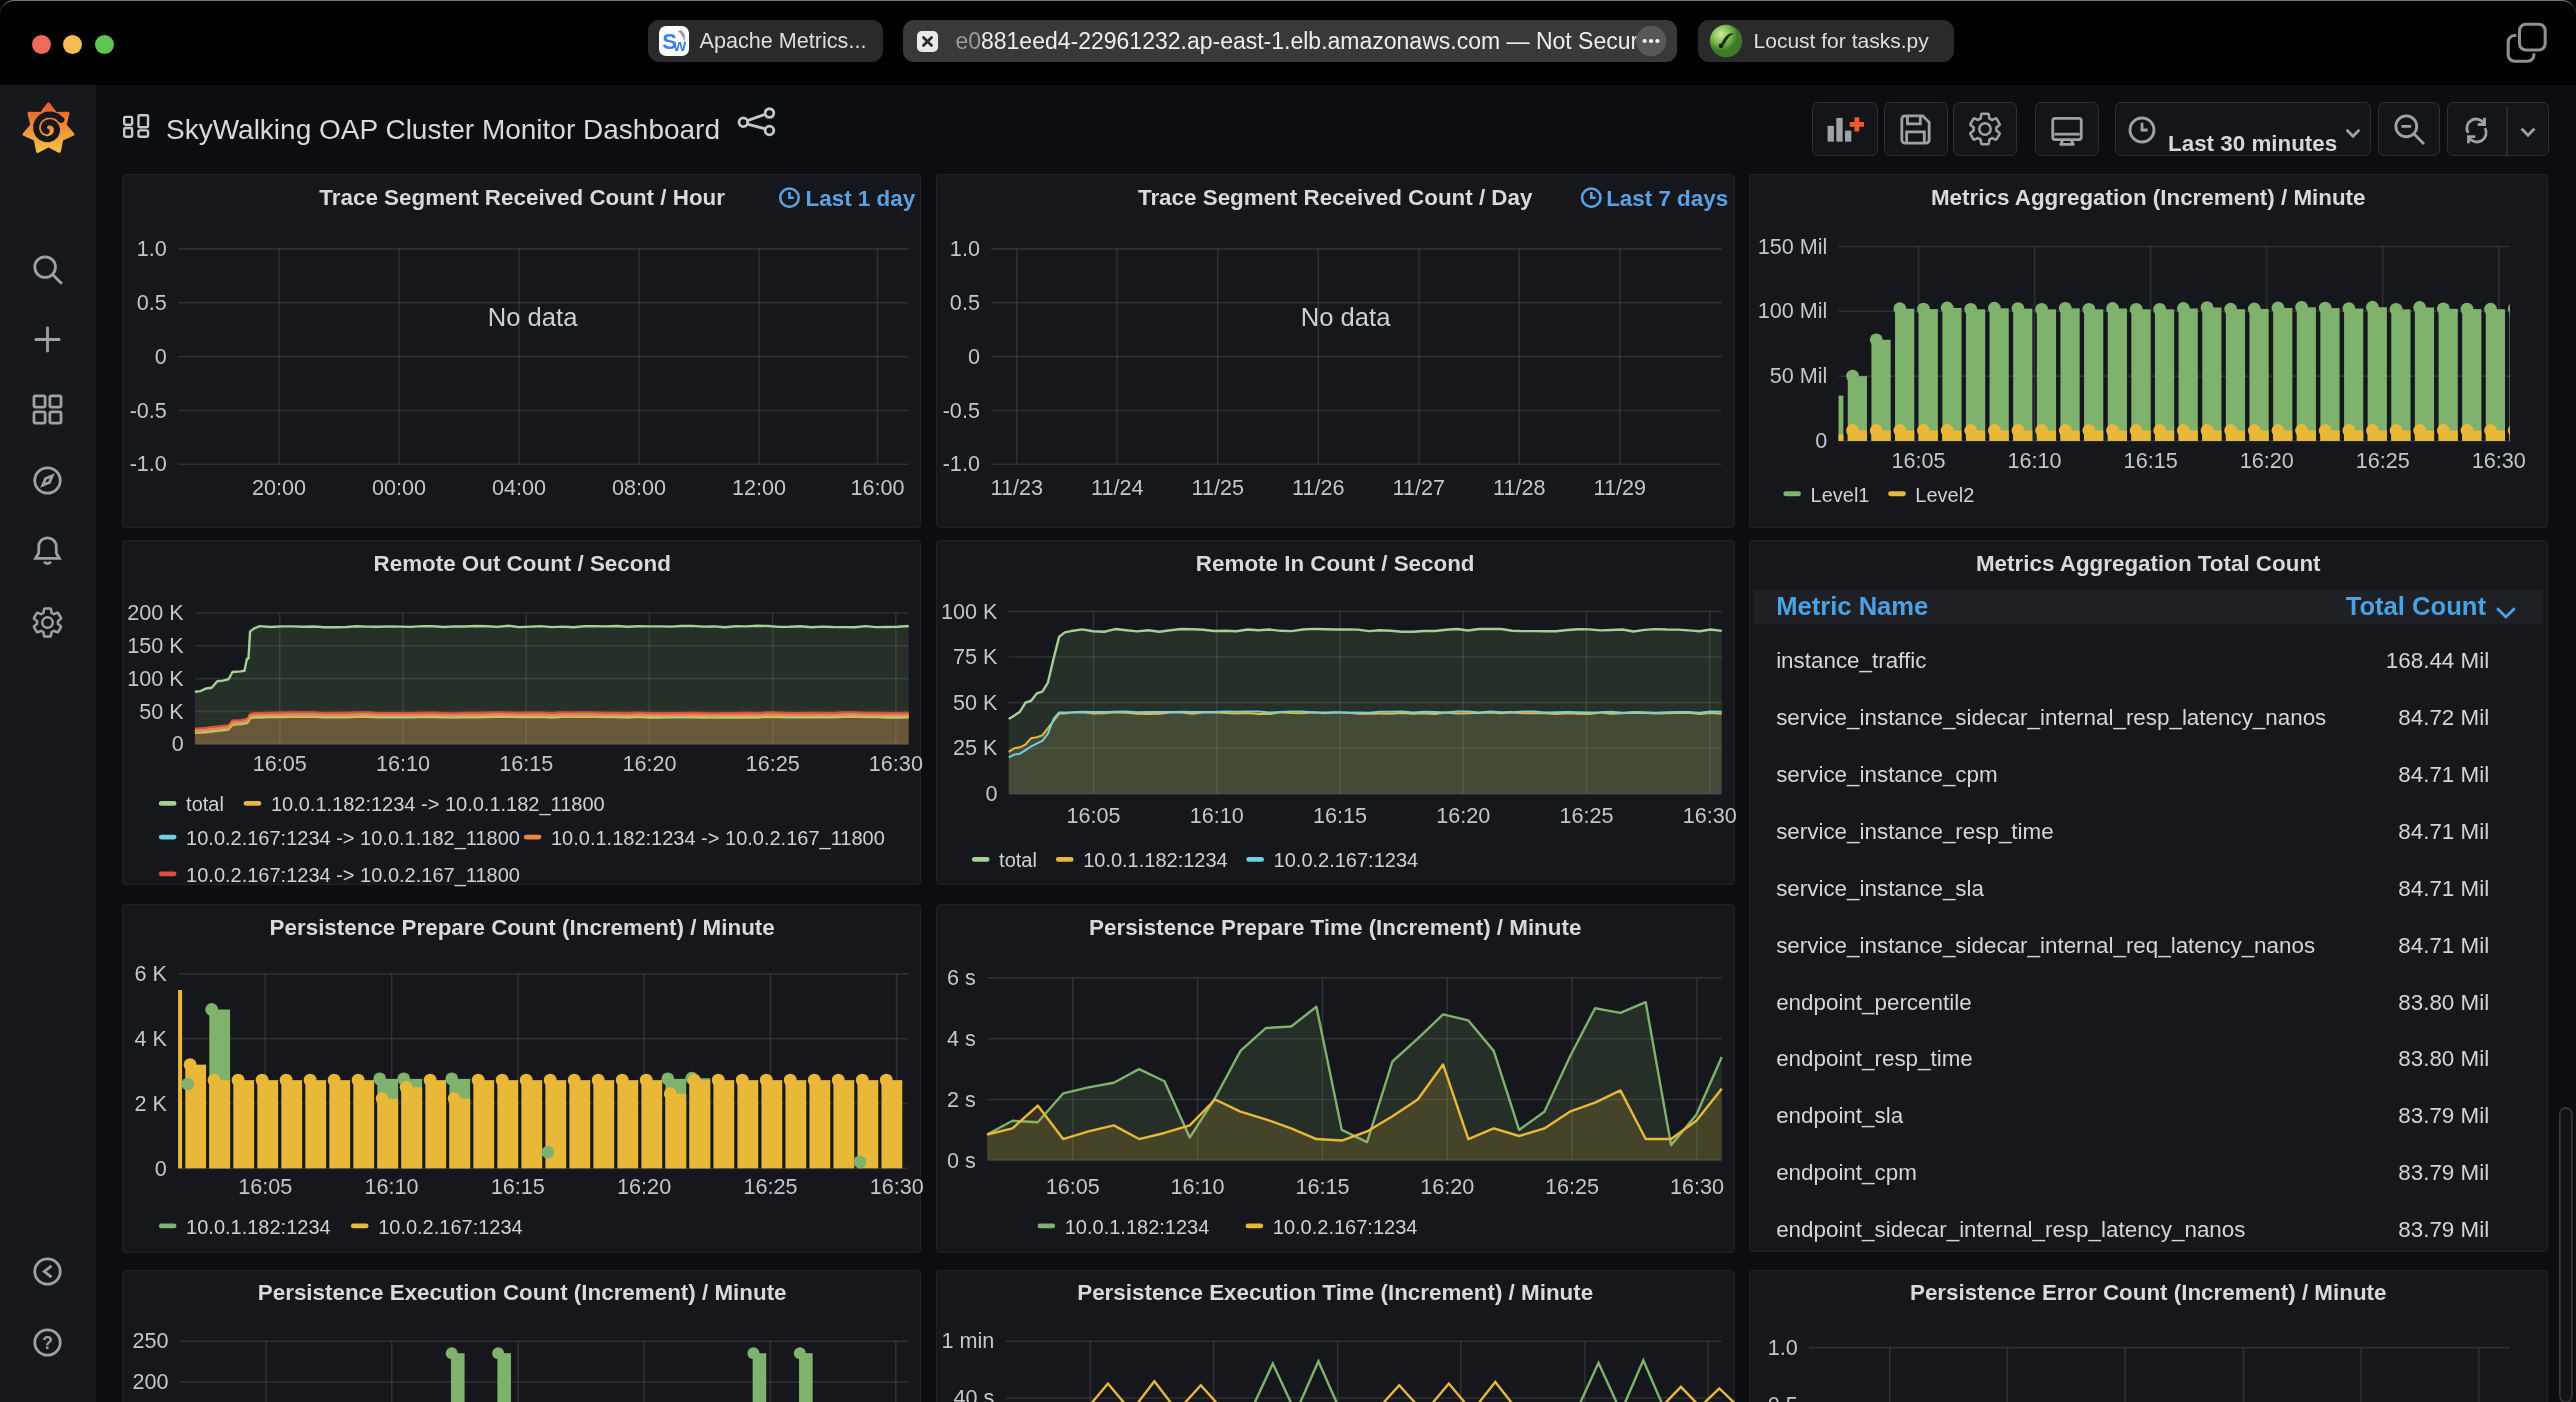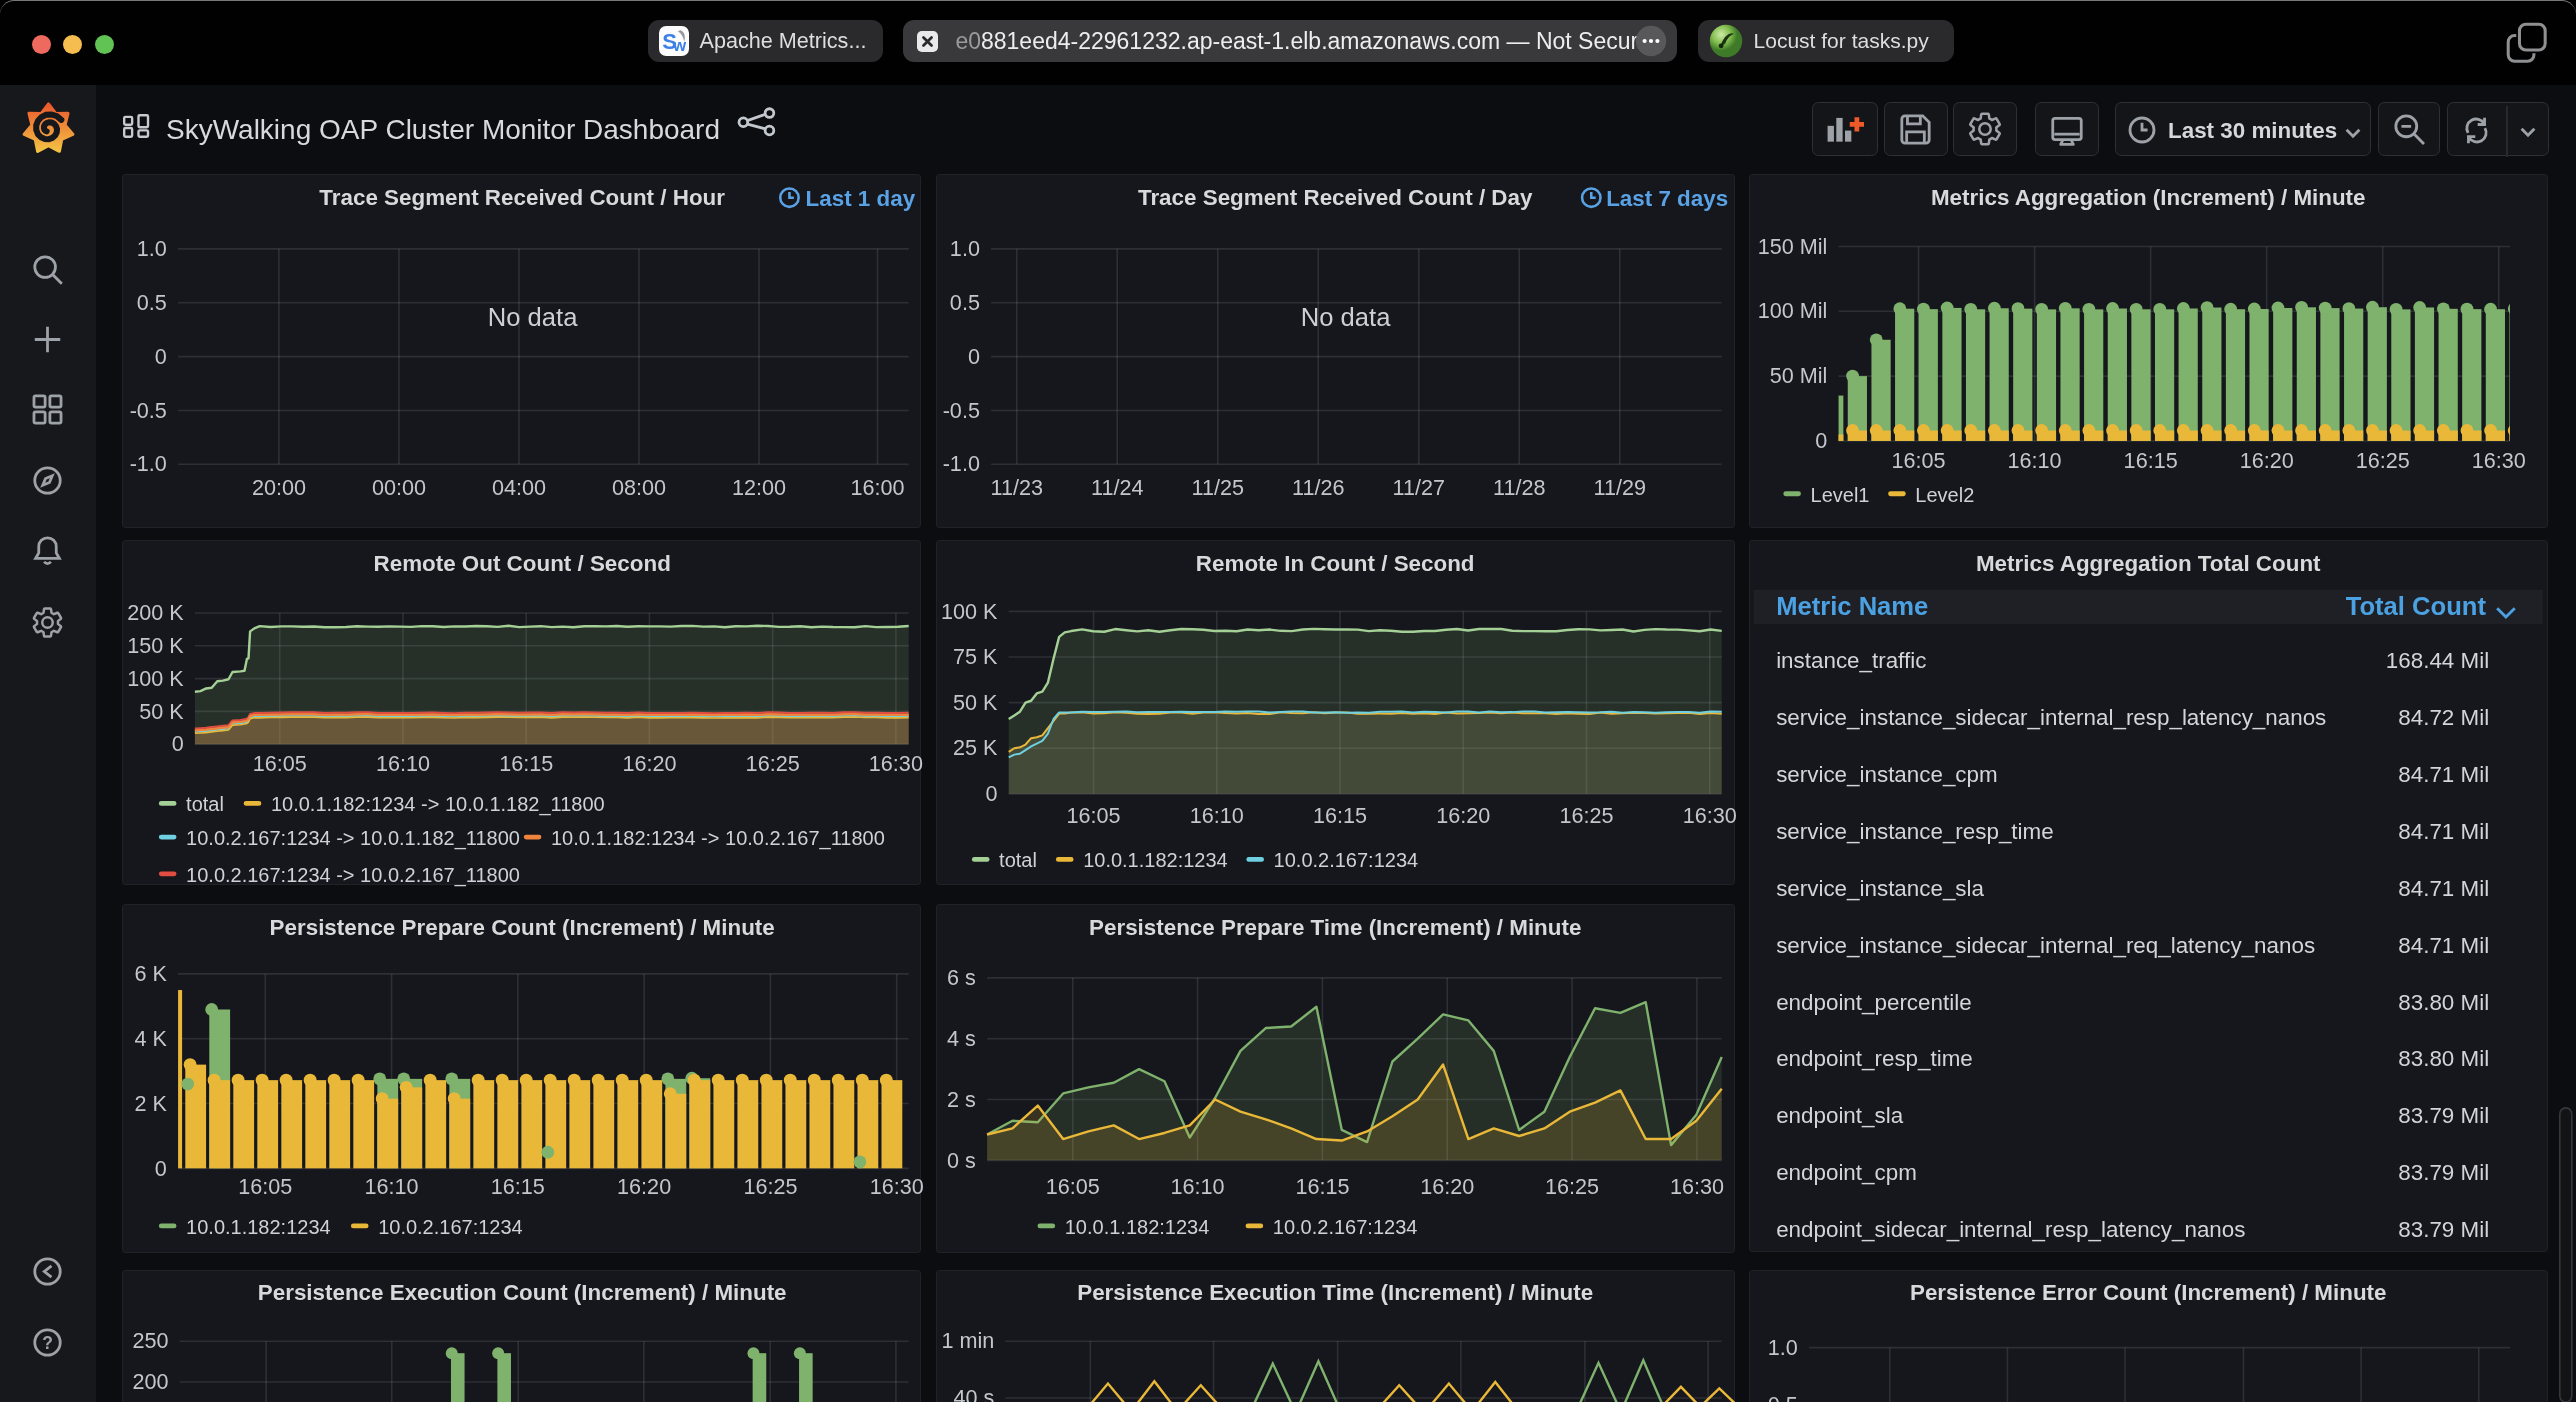--- a/index.html
+++ b/index.html
@@ -164,21 +164,21 @@
       <path d="M19 35 l-3 6 h16 l-3 -6" stroke-linejoin="round"></path>
     </g>
   </svg>
 <div class="hbtn" style="left:2115px;width:256px"></div>
 <svg width="32" height="32" style="position:absolute;left:2126px;top:114px" viewBox="0 0 40 40">
     <g class="icon" stroke-width="3.2">
       <circle cx="20" cy="20" r="15"></circle>
       <path d="M20 11 v9 h7"></path>
     </g>
   </svg>
-<div style="position:absolute;left:2168px;top:118px;color:#d5d7da;font-size:22.4px;font-weight:600">Last 30 minutes</div>
+<div style="position:absolute;left:2168px;top:131px;color:#d5d7da;font-size:22.4px;font-weight:600">Last 30 minutes</div>
 <svg width="24" height="24" style="position:absolute;left:2341px;top:121px" viewBox="0 0 30 30">
     <path d="M7 11 l8 8 l8 -8" class="icon" stroke-width="3.6" fill="none"></path>
   </svg>
 <div class="hbtn" style="left:2378px;width:62px"></div>
 <svg width="37" height="37" style="position:absolute;left:2391px;top:111px" viewBox="0 0 46 46">
     <g class="icon" stroke-width="3.4">
       <circle cx="19" cy="19" r="13"></circle>
       <path d="M29 29 L41 41 M13 19 h12"></path>
     </g>
   </svg>

